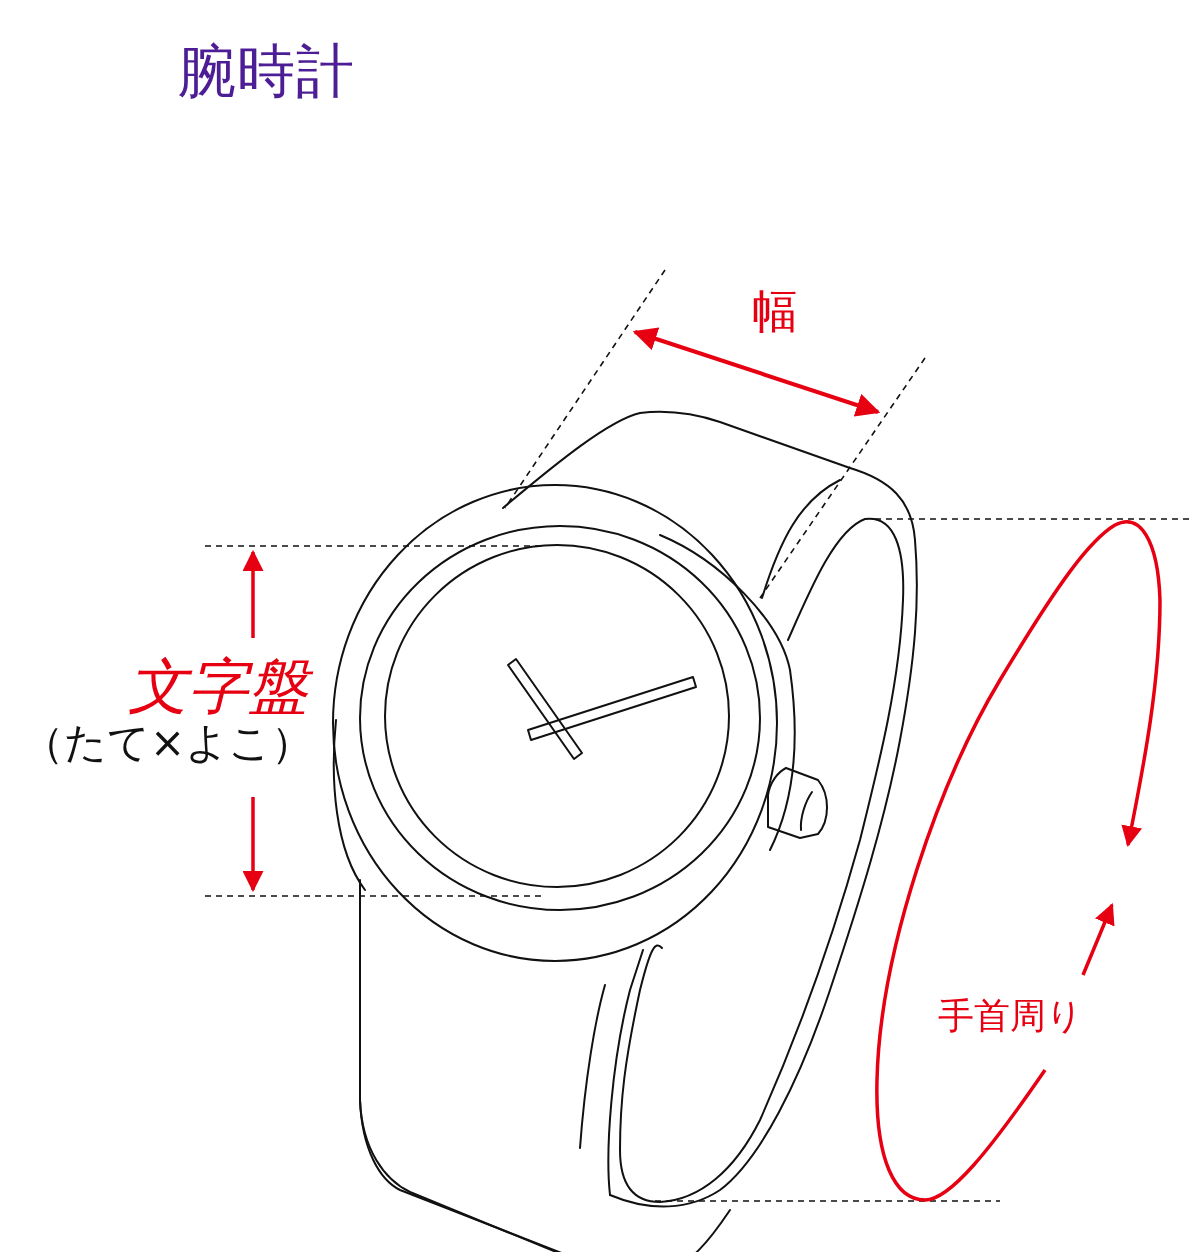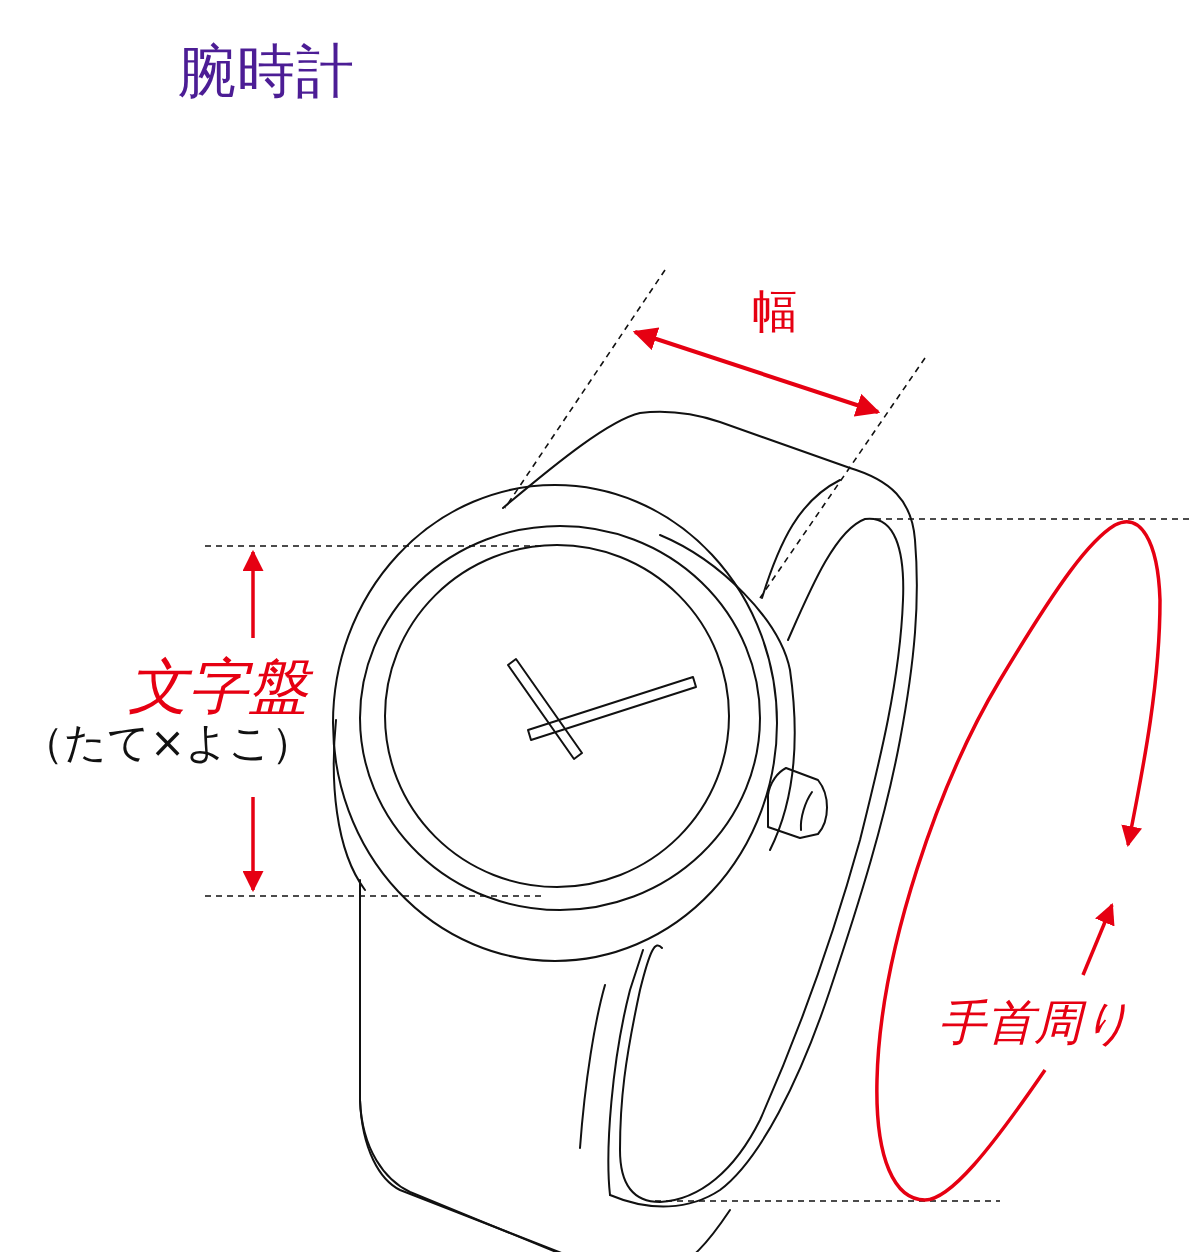--- a/index.html
+++ b/index.html
@@ -3,21 +3,21 @@
   <meta charset="utf-8">
   <style>
     html, body { margin: 0; padding: 0; background: #ffffff; }
     body { width: 1200px; height: 1252px; position: relative; overflow: hidden; font-family: "DejaVu Sans", "Liberation Sans", sans-serif; }
     .title { position: absolute; left: 178px; top: 42px; font-size: 58px; color: #4c1d95; letter-spacing: 1px; line-height: 1; }
     .label-red { position: absolute; color: #e60012; line-height: 1; white-space: nowrap; }
     .label-black { position: absolute; color: #111111; line-height: 1; white-space: nowrap; }
     #lbl-width { left: 752px; top: 288px; font-size: 46px; }
     #lbl-dial { left: 128px; top: 656px; font-size: 60px; font-style: italic; }
     #lbl-dial-sub { left: 22px; top: 722px; font-size: 42px; }
-    #lbl-wrist { left: 938px; top: 998px; font-size: 48px; font-style: italic; }
+    #lbl-wrist { left: 938px; top: 998px; font-size: 36px; }
     svg { position: absolute; left: 0; top: 0; }
   </style>
 </head>
 <body>
 
 <svg width="1200" height="1252" viewBox="0 0 1200 1252">
   <defs>
     <marker id="arrowRed" viewBox="0 0 10 10" refX="9" refY="5" markerWidth="6" markerHeight="6" orient="auto-start-reverse">
       <path d="M0,0 L10,5 L0,10 z" fill="#e60012"></path>
     </marker>

